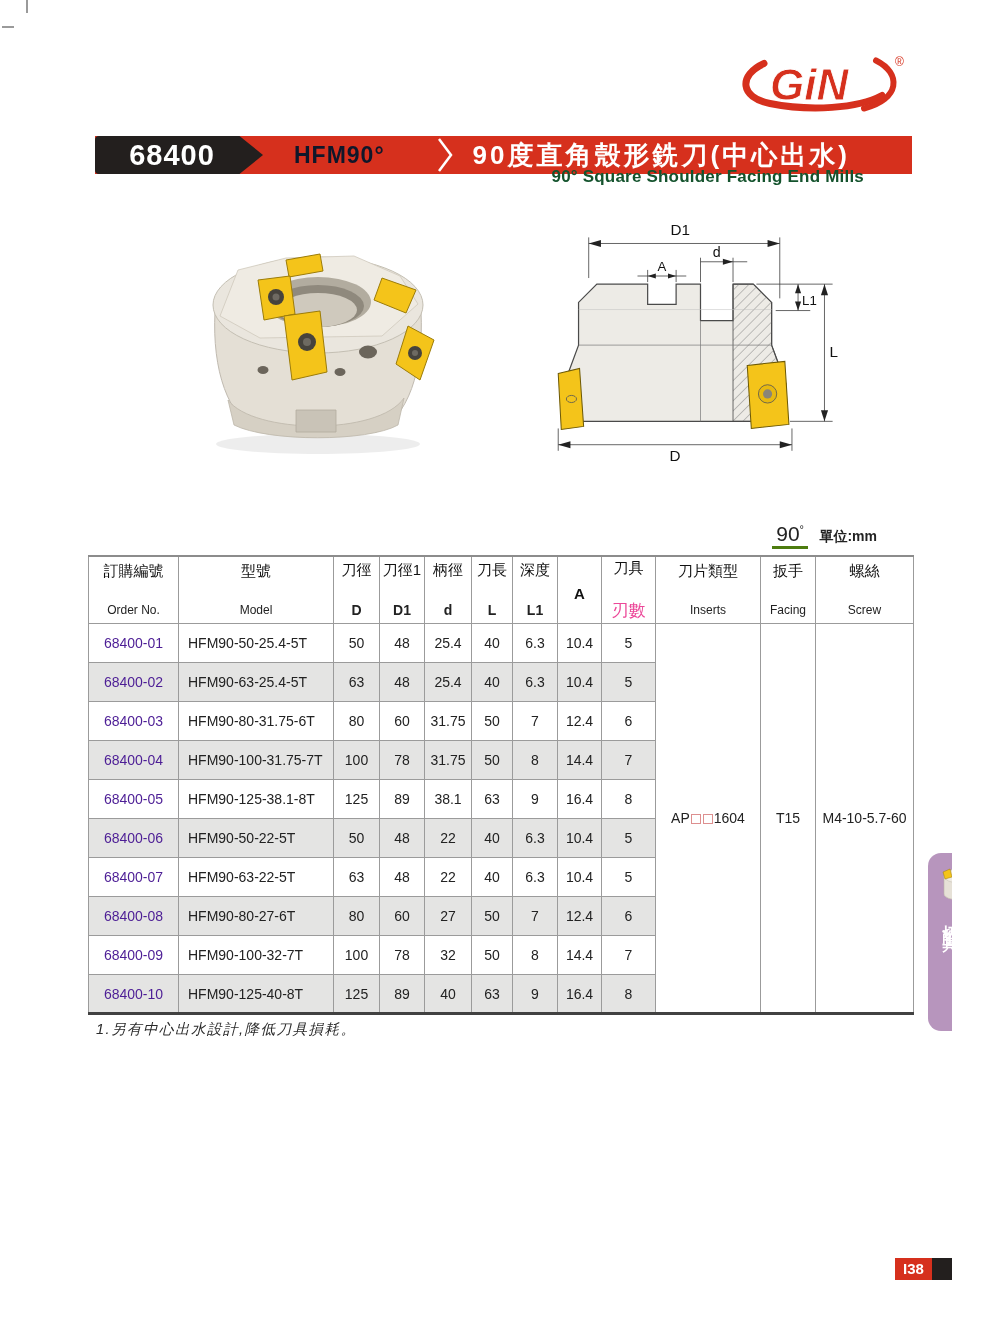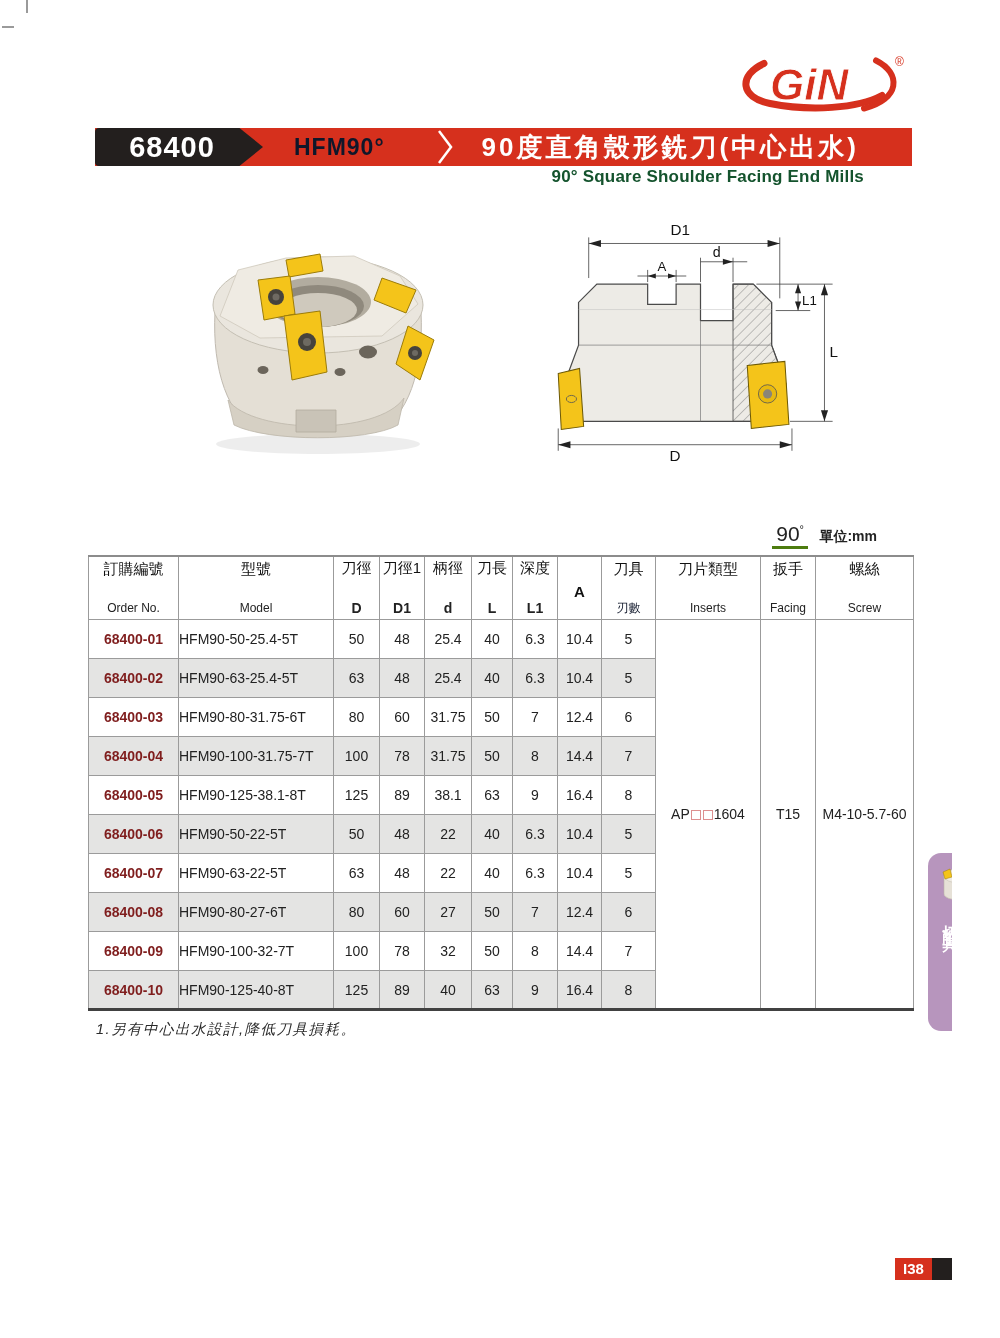--- a/index.html
+++ b/index.html
@@ -7,29 +7,29 @@
   body { font-family:"Liberation Sans", sans-serif; }
   #page { position:relative; width:952px; height:1338px; background:#ffffff; overflow:hidden; }
 
   
   .crop { position:absolute; background:#9a9a9a; }
 
   
   #logo { position:absolute; left:740px; top:50px; width:175px; height:68px; }
 
   
-  #banner { position:absolute; left:95px; top:128px; width:817px; height:38px;
+  #banner { position:absolute; left:95px; top:136px; width:817px; height:38px;
             background:#d6301d; display:flex; align-items:center; }
   #banner-code-wrap { width:168px; height:38px; background:#231f1e; flex:0 0 auto;
             clip-path:polygon(0 0, 86% 0, 100% 50%, 86% 100%, 0 100%);
             display:flex; align-items:center; justify-content:center; border-radius:4px 0 0 4px; }
   #banner-code { color:#fff; font-size:29px; font-weight:700; letter-spacing:1px; padding-right:14px; }
   #banner-series { color:#0f172a; font-size:23px; font-weight:700; margin-left:31px; letter-spacing:1px; }
   #banner-chevron { margin-left:52px; flex:0 0 auto; }
-  #banner-title { color:#fff; font-size:26px; font-weight:700; letter-spacing:3px; margin-left:28px; white-space:nowrap; }
+  #banner-title { color:#fff; font-size:26px; font-weight:700; letter-spacing:3px; margin-left:19px; white-space:nowrap; }
   #subtitle { position:absolute; top:167px; right:88px; font-size:17px; font-weight:700; color:#14532d; letter-spacing:0.2px; }
 
   
   #photo { position:absolute; left:168px; top:220px; }
   #tech { position:absolute; left:548px; top:213px; }
 
   
   #unit { position:absolute; top:522px; right:75px; color:#222; white-space:nowrap; }
   #unit .angle { font-size:21px; border-bottom:3px solid #4d7c0f; padding:0 4px 1px 4px; }
   #unit .angle sup { font-size:11px; }
@@ -40,25 +40,25 @@
                 border-collapse:collapse; table-layout:fixed;
                 border:1px solid #8c8c8c; border-top:2px solid #8c8c8c; border-bottom:3px solid #414141; }
   #spec-table th, #spec-table td { border:1px solid #9b9b9b; }
   #spec-table thead th { height:54px; font-weight:normal; color:#111; vertical-align:middle;
                          text-align:center; background:#fff; padding:2px 0; }
   #spec-table .l0 { font-size:15px; line-height:1.25; }
   #spec-table .l1 { font-size:12px; color:#222; line-height:1.25;margin-top:22px; }
   #spec-table th:nth-child(3) .l1, #spec-table th:nth-child(4) .l1, #spec-table th:nth-child(5) .l1,
   #spec-table th:nth-child(6) .l1, #spec-table th:nth-child(7) .l1 { font-size:14px; font-weight:700; }
   #spec-table th:nth-child(8) .l0 { font-weight:700; padding-top:9px; }
-  #spec-table th:nth-child(9) .l1 { font-size:12px; color:#0f172a; }
+  #spec-table th:nth-child(9) .l1 { font-size:17px; color:#ec4899; }
   #spec-table tbody td { height:39px; text-align:center; font-size:14px; color:#222; background:#fff; }
   #spec-table tbody tr:nth-child(even) td.data { background:#e4e4e3; }
-  #spec-table td.ord { font-weight:700; color:#7f1d1d; }
-  #spec-table td.model { text-align:left; }
+  #spec-table td.ord { font-weight:400; color:#4c1d95; }
+  #spec-table td.model { text-align:left; padding-left:9px; }
   #spec-table td.merge { background:#fff; font-size:14px; vertical-align:middle; }
   .sq { display:inline-block; width:10px; height:10px; border:1px solid #dd8f8f; margin:0 1px;
         vertical-align:-1px; background:#fff; }
 
   
   #footnote { position:absolute; left:96px; top:1020px; font-size:14.5px; letter-spacing:1.5px; color:#2a2a2a;font-style:italic; }
 
   
   #side-tab { position:absolute; left:928px; top:853px; width:62px; height:178px;
               background:#b795bd; border-radius:13px; }

